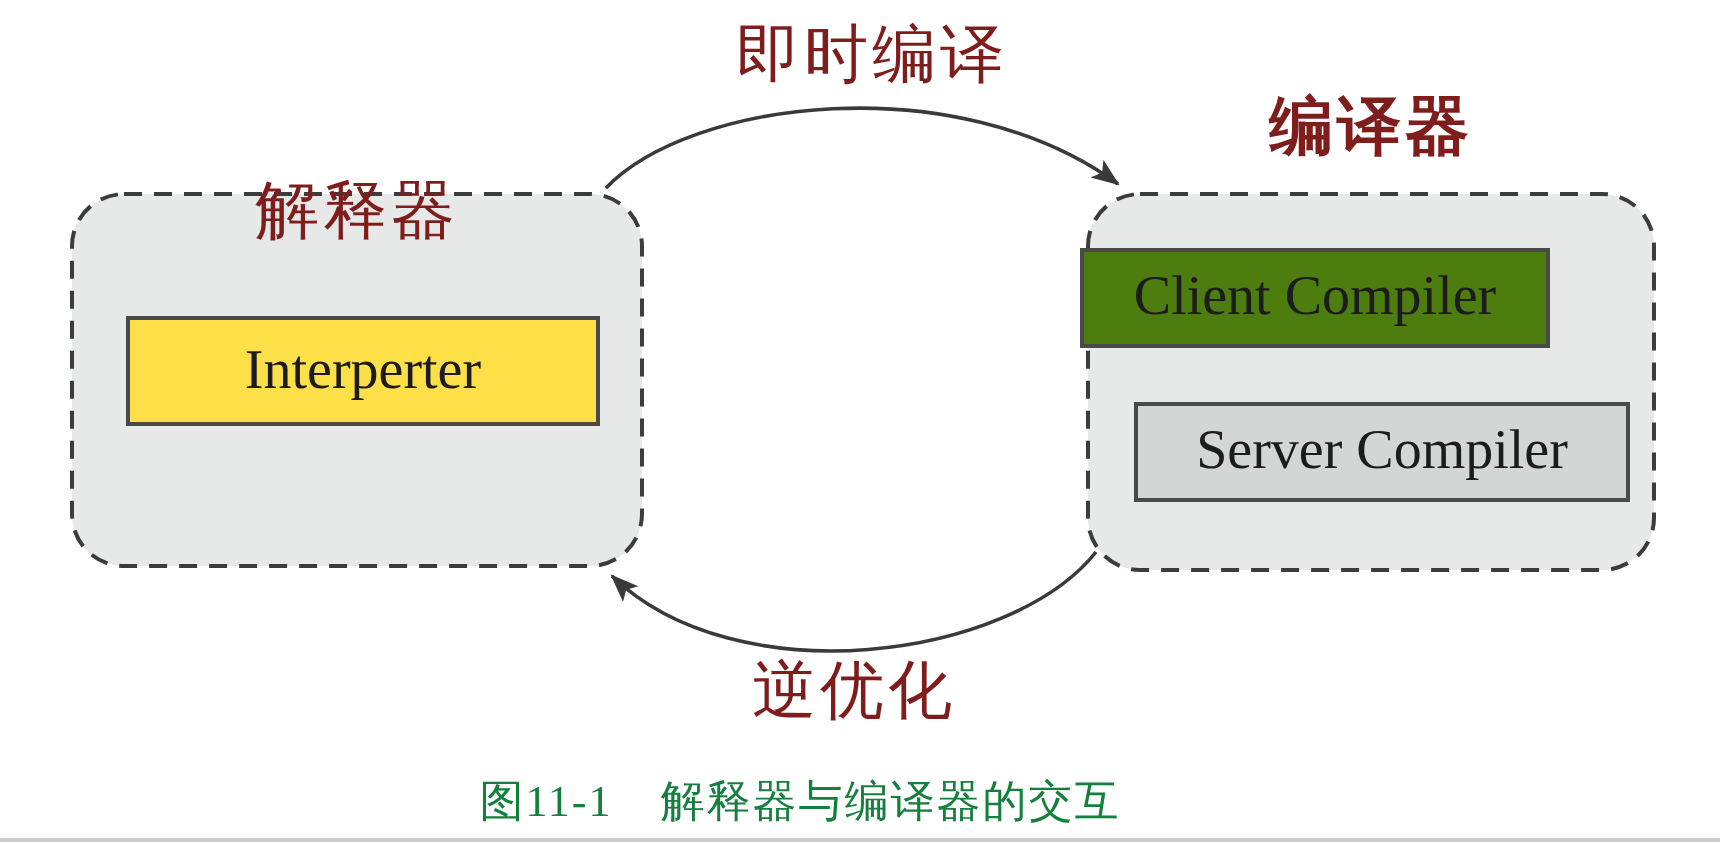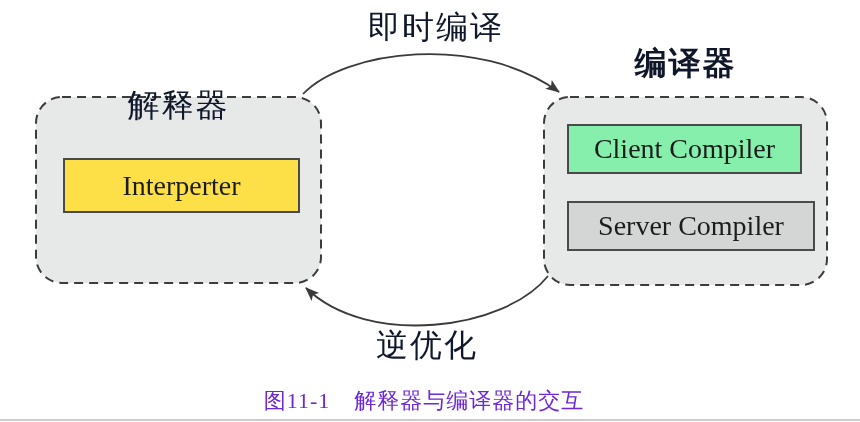--- a/index.html
+++ b/index.html
@@ -21,21 +21,21 @@
     position: absolute;
     left: 0; top: 0;
     width: 860px; height: 422px;
     z-index: 1;
   }
   .cn-label {
     position: absolute;
     z-index: 2;
     font-size: 32px;
     line-height: 1.05;
-    color: #0f172a;
+    color: #7f1d1d;
     text-align: center;
     letter-spacing: 2px;
     white-space: nowrap;
   }
   .interp-label  { left: 35px;  top: 47px;  width: 287px; margin-top: 42px; }
   .compiler-label{ left: 543px; top: 47px;  width: 285px; font-weight: bold; }
   .jit-label     { left: 336px; top: 11px;  width: 200px; }
   .deopt-label   { left: 327px; top: 329px; width: 200px; }
   .inner-box {
     position: absolute;
@@ -47,38 +47,37 @@
     justify-content: center;
     font-size: 28px;
     color: #1c1c1c;
     white-space: nowrap;
   }
   .interp-inner {
     left: 63px; top: 158px; width: 237px; height: 55px;
     background: #fde047;
   }
   .client-inner {
-    left: 567px; top: 124px; width: 235px; height: 50px;
-    background: #86efac;
+    left: 540px; top: 124px; width: 235px; height: 50px;
+    background: #4d7c0f;
   }
   .server-inner {
     left: 567px; top: 201px; width: 248px; height: 50px;
     background: #d4d6d5;
   }
   .caption {
     position: absolute;
     z-index: 2;
     left: 0; top: 386px;
     width: 800px;
     text-align: center;
     font-size: 22px;
-    color: #6d28d9;
+    color: #15803d;
     letter-spacing: 1px;
     white-space: nowrap;
-    margin-left: 24px;
   }
   .caption .caption-text { margin-left: 24px; }
   .bottom-rule {
     position: absolute;
     z-index: 2;
     left: 0; top: 419px;
     width: 860px; height: 2px;
     background: #cccccc;
   }
 </style>

